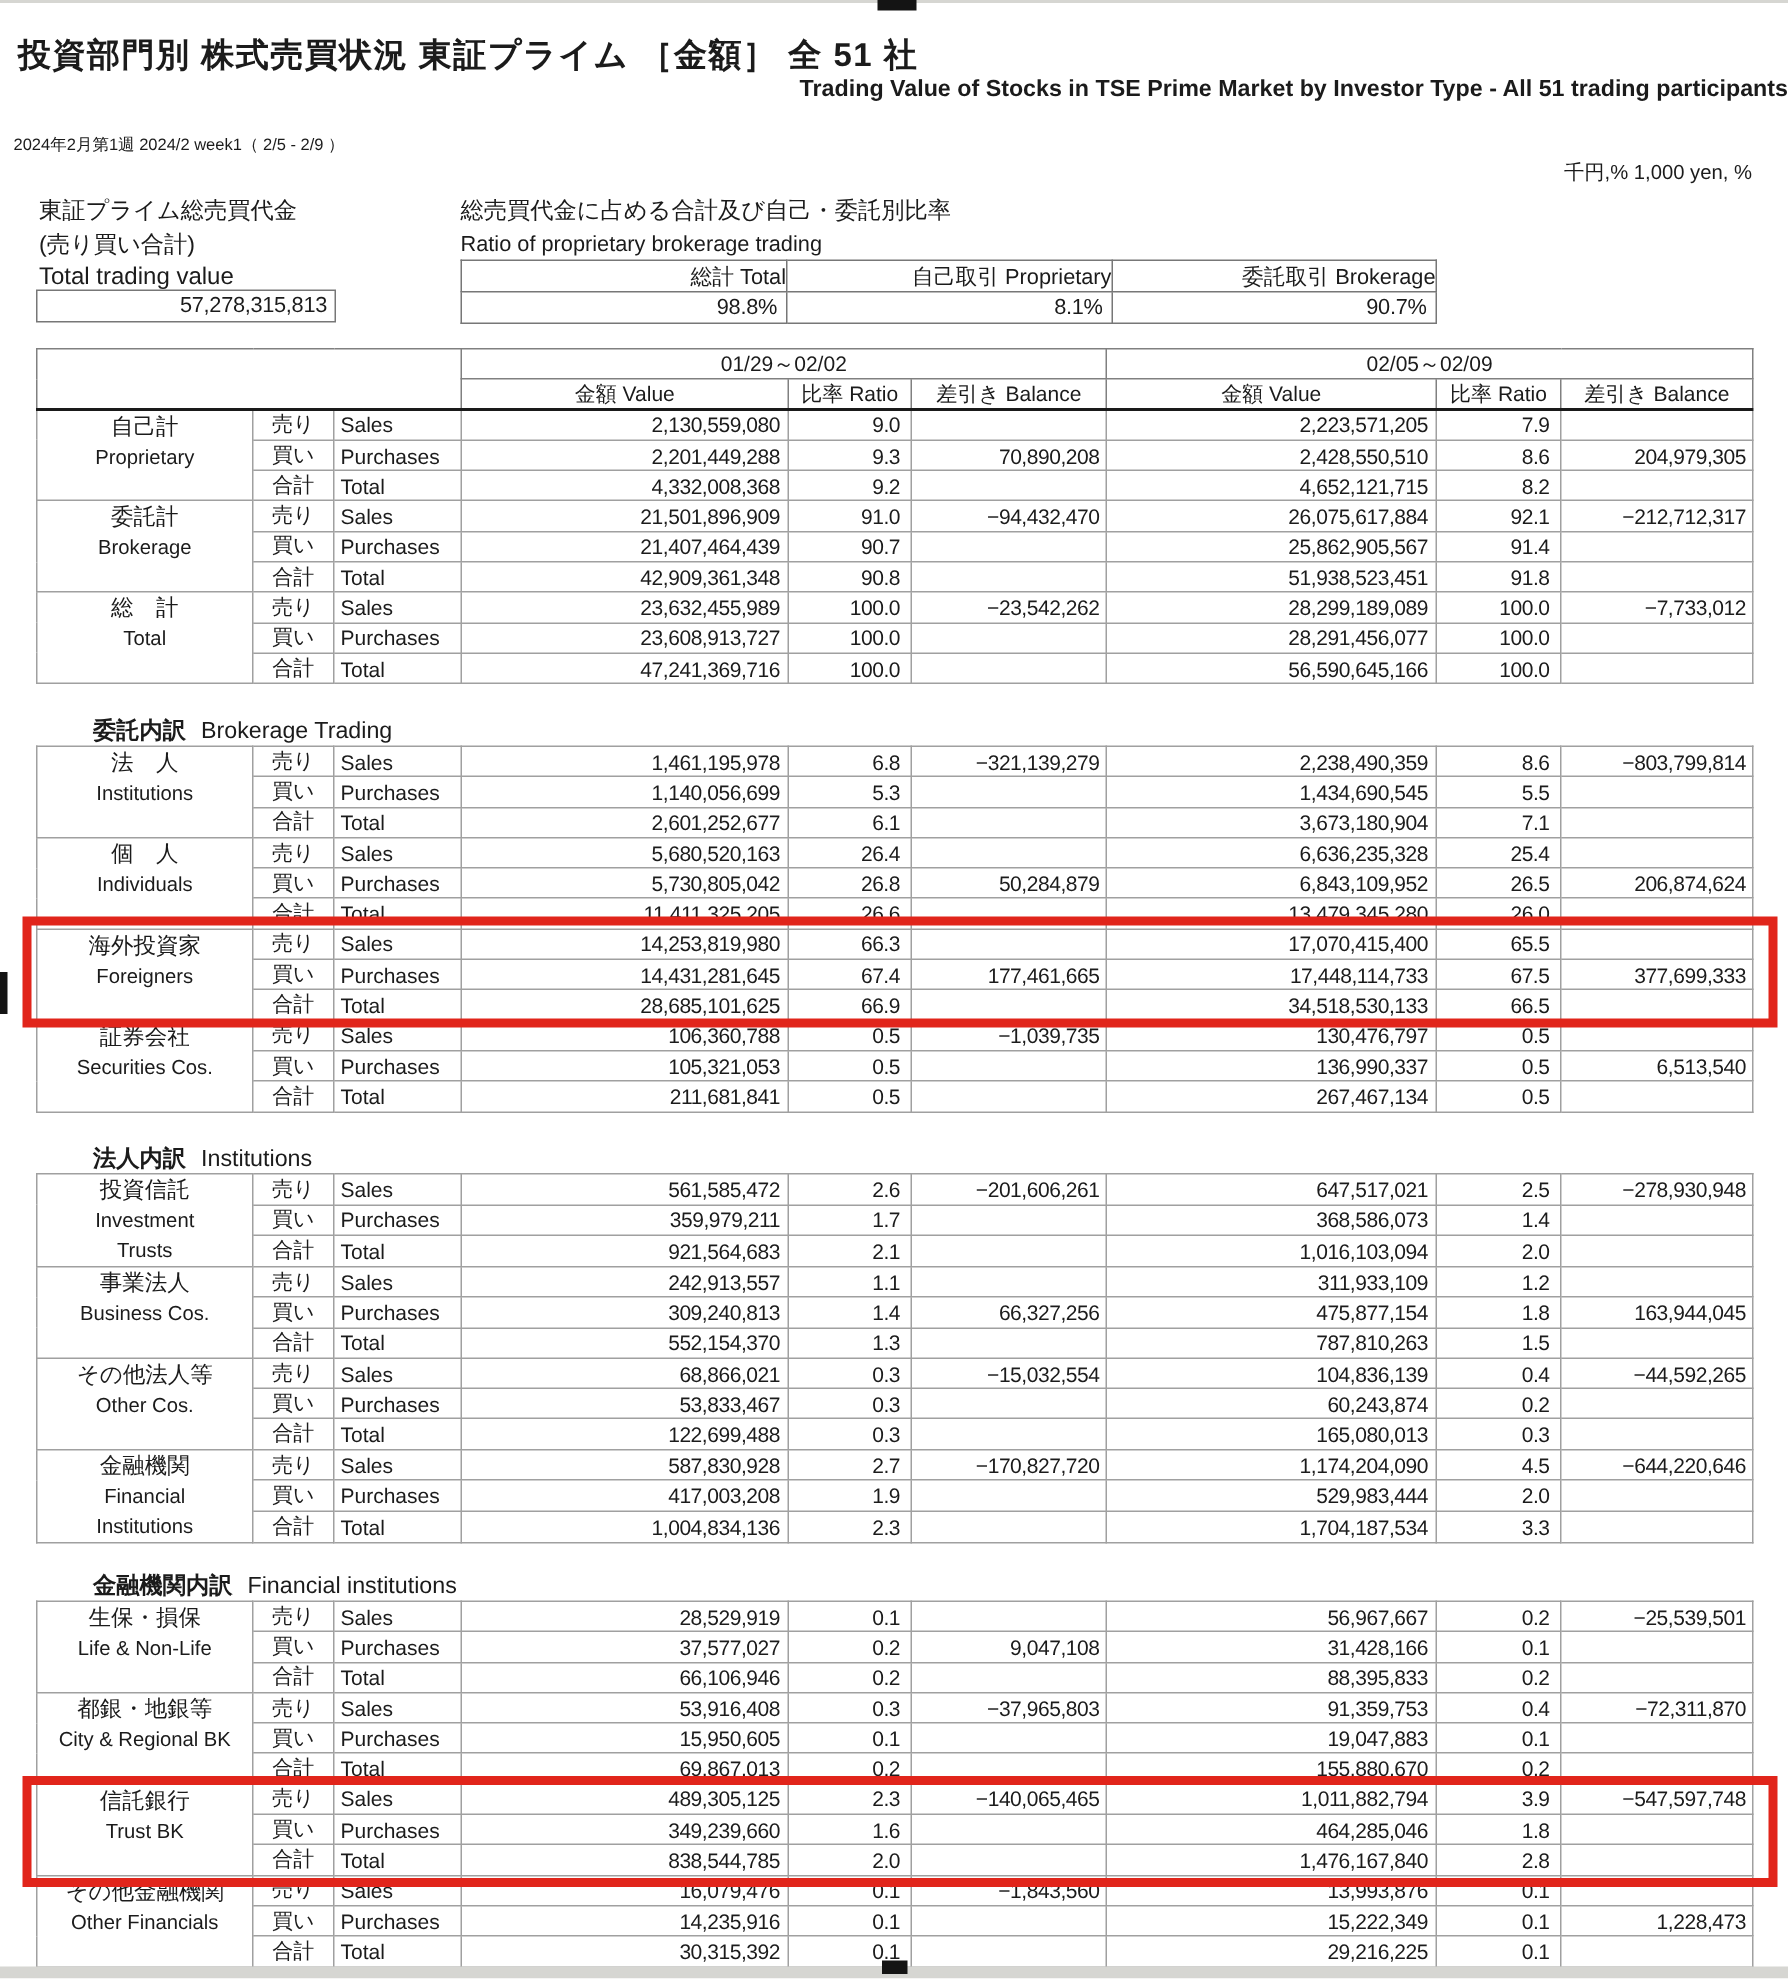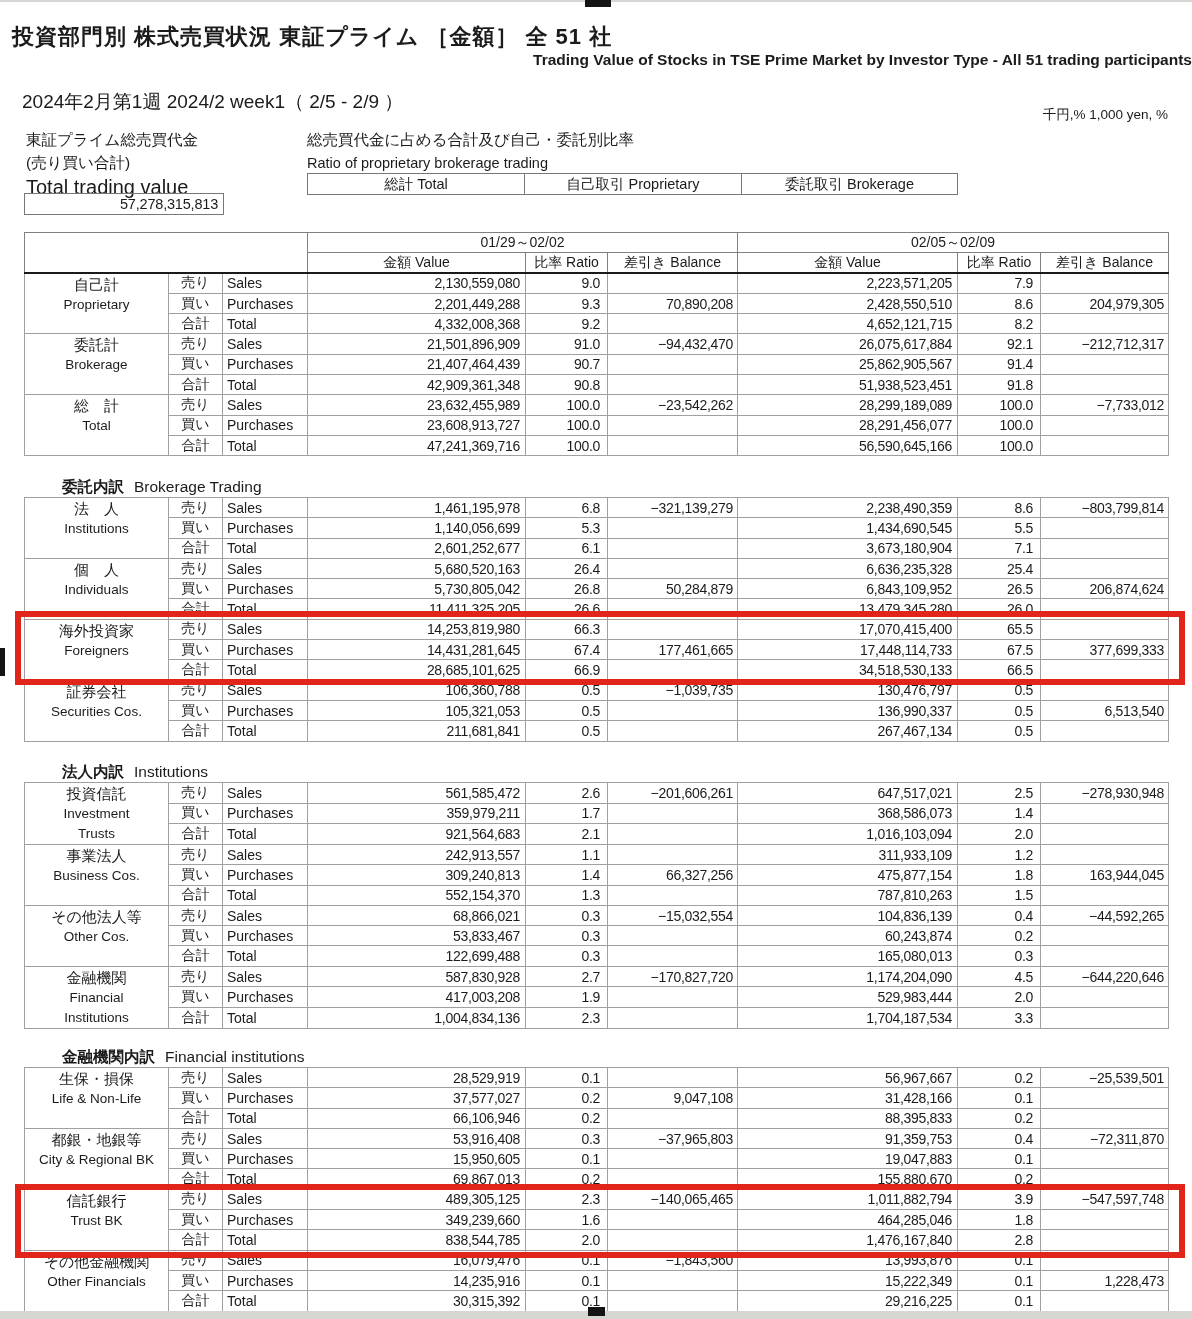--- a/index.html
+++ b/index.html
@@ -8,36 +8,36 @@
     width:1192px; height:1319px; position:relative; overflow:hidden;
     font-family:"Liberation Sans","DejaVu Sans",sans-serif; color:#1b1b1b;
   }
   .abs { position:absolute; }
 
   
   .doc-title { top:22px; left:12px; width:100%; 
     font-size:22px; font-weight:bold; letter-spacing:1px; }
   .doc-subtitle { top:51px; left:0; width:100%; text-align:right;
     font-size:15.5px; font-weight:bold; }
-  .week-label { top:89px; left:22px; font-size:19px; }
+  .week-label { top:89px; left:9px; font-size:11px; }
   .unit-note { top:106px; right:24px; font-size:13.5px; }
 
   
   .tv-ja1 { top:130px; left:26px; font-size:15.5px; }
   .tv-ja2 { top:153px; left:26px; font-size:15.5px; }
-  .tv-en  { top:176px; left:26px; font-size:20px; }
+  .tv-en  { top:176px; left:26px; font-size:16px; }
   .tv-box { top:193px; left:24px; width:200px; height:22px;
     border:1px solid #777; font-size:14.5px; text-align:right;
     padding:2px 5px 0 0; letter-spacing:-0.2px; }
   .ratio-ja { top:130px; left:307px; font-size:15.5px; }
   .ratio-en { top:155px; left:307px; font-size:14.5px; }
   .ratio-table { top:173px; left:307px; border-collapse:collapse; table-layout:fixed; }
   .ratio-table td { border:1px solid #777; height:21px; font-size:14.5px;
     overflow:hidden; white-space:nowrap; }
-  .ratio-table .rh { text-align:center; }
+  .ratio-table .rh { text-align:right; }
   .ratio-table .rv { text-align:right; padding-right:6px; letter-spacing:-0.2px; }
 
   
   .sec-head { font-size:15.5px;margin-left:29px; }
   .sec-head .sh-ja { font-weight:bold; }
   .sec-head .sh-en { margin-left:10px; }
 
   
   .tbl { left:24px; }
   table.t { border-collapse:collapse; table-layout:fixed; width:1144px;
@@ -95,20 +95,25 @@
       <col style="width:217px">
       <col style="width:217px">
       <col style="width:216px">
     </colgroup>
   <tbody>
       <tr>
     <td class="rh">総計 Total</td>
     <td class="rh">自己取引 Proprietary</td>
     <td class="rh">委託取引 Brokerage</td>
   </tr>
+  <tr>
+    <td class="rv">98.8%</td>
+    <td class="rv">8.1%</td>
+    <td class="rv">90.7%</td>
+  </tr>
 </tbody>
   </table>
 
 <div class="abs tbl" style="top:232px">
     <table class="t">
       <colgroup>
         <col style="width: 144px;">
         <col style="width: 54px;">
         <col style="width: 85px;">
         <col style="width: 218px;">

